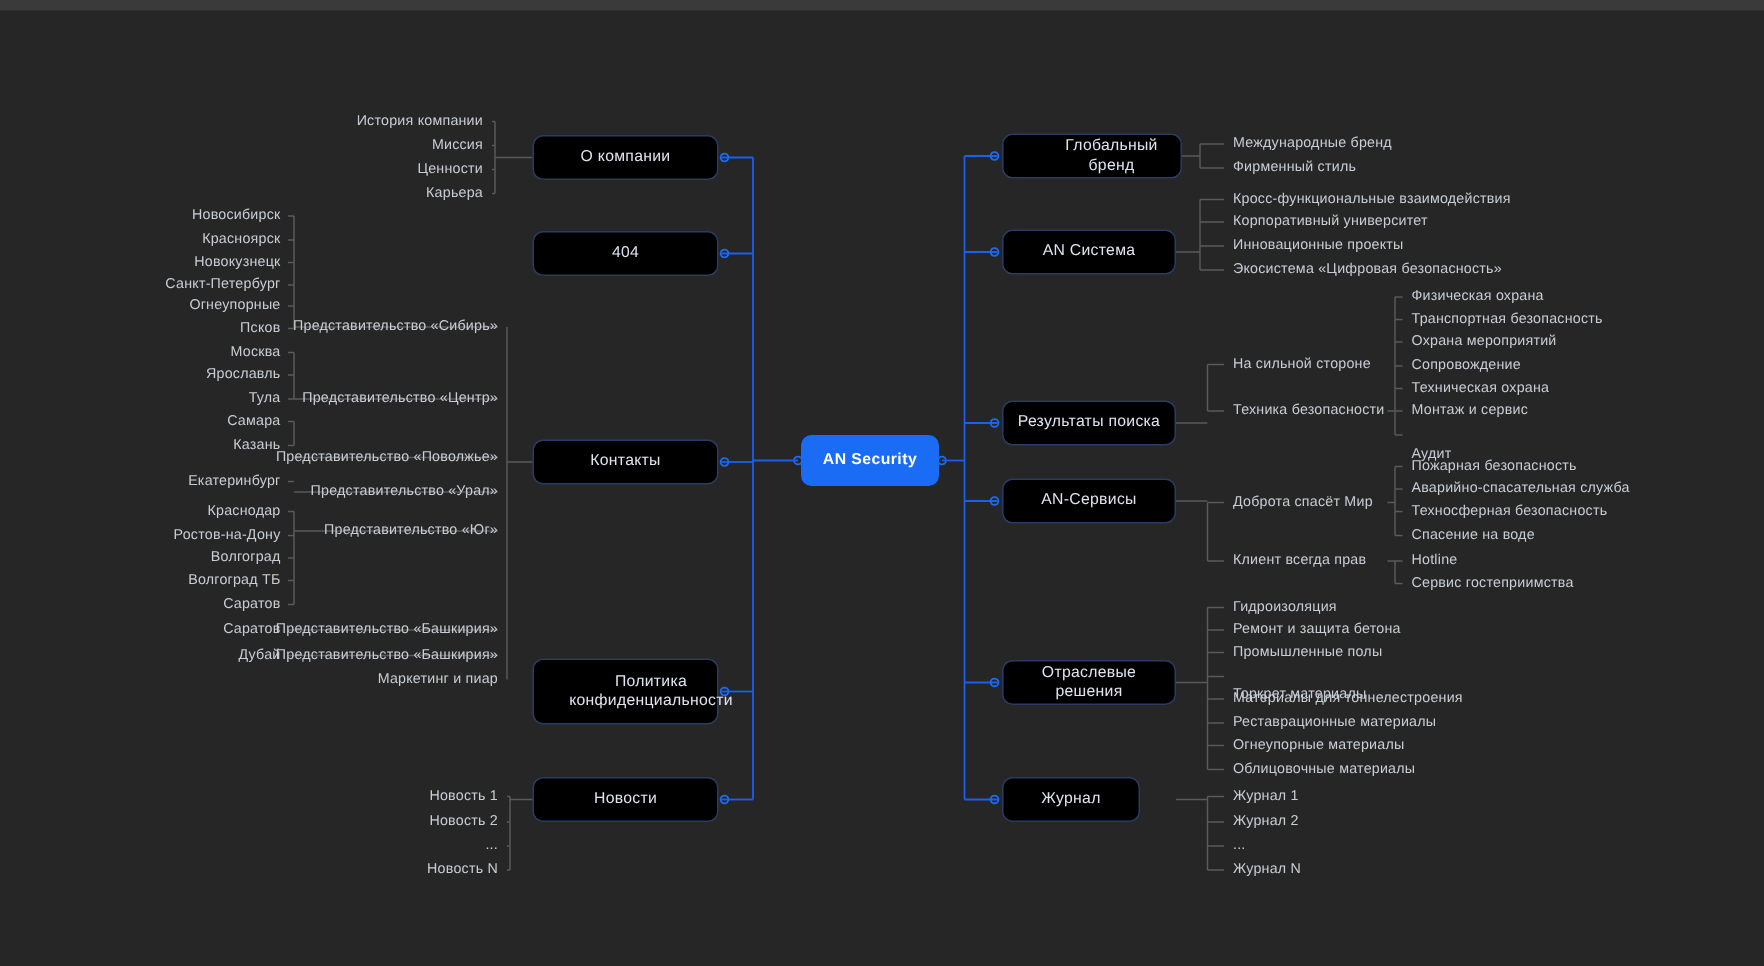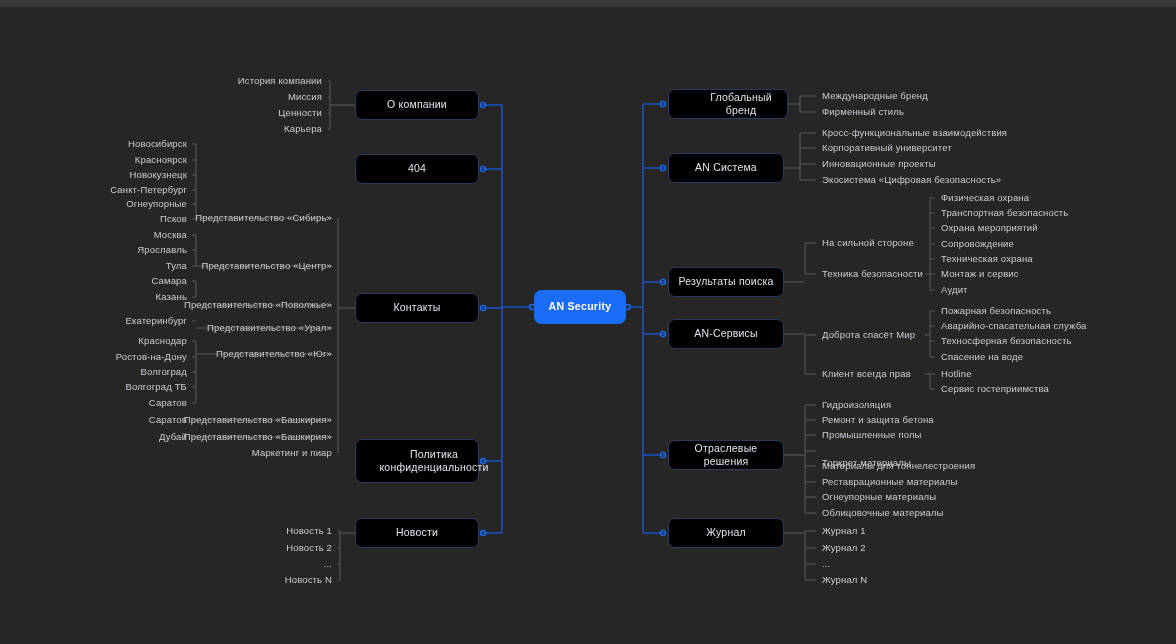--- a/index.html
+++ b/index.html
@@ -201,21 +201,21 @@
       </div>
       <div class="node" style="left: 668px; top: 260px; width: 116px; height: 30px;">
         <span>Результаты поиска</span>
       </div>
       <div class="node" style="left: 668px; top: 312px; width: 116px; height: 30px;">
         <span>AN-Сервисы</span>
       </div>
       <div class="node" style="left: 668px; top: 433px; width: 116px; height: 30px;">
         <span>Отраслевые решения</span>
       </div>
-      <div class="node" style="left: 668px; top: 511px; width: 116px; height: 30px;">
+      <div class="node" style="left: 668px; top: 511px; width: 92px; height: 30px;">
         <span>Журнал</span>
       </div>
       <div class="leaf r" style="top: 69px; right: 854px;">История компании</div>
       <div class="leaf r" style="top: 85px; right: 854px;">Миссия</div>
       <div class="leaf r" style="top: 101px; right: 854px;">Ценности</div>
       <div class="leaf r" style="top: 117px; right: 854px;">Карьера</div>
       <div class="leaf r" style="top: 206px; right: 844px;">Представительство «Сибирь»</div>
       <div class="leaf r" style="top: 254px; right: 844px;">Представительство «Центр»</div>
       <div class="leaf r" style="top: 293px; right: 844px;">Представительство «Поволжье»</div>
       <div class="leaf r" style="top: 316px; right: 844px;">Представительство «Урал»</div>
@@ -255,21 +255,21 @@
       <div class="leaf l" style="top: 231px; left: 822px;">На сильной стороне</div>
       <div class="leaf l" style="top: 262px; left: 822px;">Техника безопасности</div>
       <div class="leaf l" style="top: 323px; left: 822px;">Доброта спасёт Мир</div>
       <div class="leaf l" style="top: 362px; left: 822px;">Клиент всегда прав</div>
       <div class="leaf l" style="top: 186px; left: 941px;">Физическая охрана</div>
       <div class="leaf l" style="top: 201px; left: 941px;">Транспортная безопасность</div>
       <div class="leaf l" style="top: 216px; left: 941px;">Охрана мероприятий</div>
       <div class="leaf l" style="top: 232px; left: 941px;">Сопровождение</div>
       <div class="leaf l" style="top: 247px; left: 941px;">Техническая охрана</div>
       <div class="leaf l" style="top: 262px; left: 941px;">Монтаж и сервис</div>
-      <div class="leaf l" style="top: 278px; left: 941px;">Аудит</div>
+      <div class="leaf l" style="top: 291px; left: 941px;">Аудит</div>
       <div class="leaf l" style="top: 299px; left: 941px;">Пожарная безопасность</div>
       <div class="leaf l" style="top: 314px; left: 941px;">Аварийно-спасательная служба</div>
       <div class="leaf l" style="top: 329px; left: 941px;">Техносферная безопасность</div>
       <div class="leaf l" style="top: 345px; left: 941px;">Спасение на воде</div>
       <div class="leaf l" style="top: 362px; left: 941px;">Hotline</div>
       <div class="leaf l" style="top: 377px; left: 941px;">Сервис гостеприимства</div>
       <div class="leaf l" style="top: 393px; left: 822px;">Гидроизоляция</div>
       <div class="leaf l" style="top: 408px; left: 822px;">Ремонт и защита бетона</div>
       <div class="leaf l" style="top: 423px; left: 822px;">Промышленные полы</div>
       <div class="leaf l" style="top: 439px; left: 822px; margin-top: 12px;">Торкрет материалы</div>

